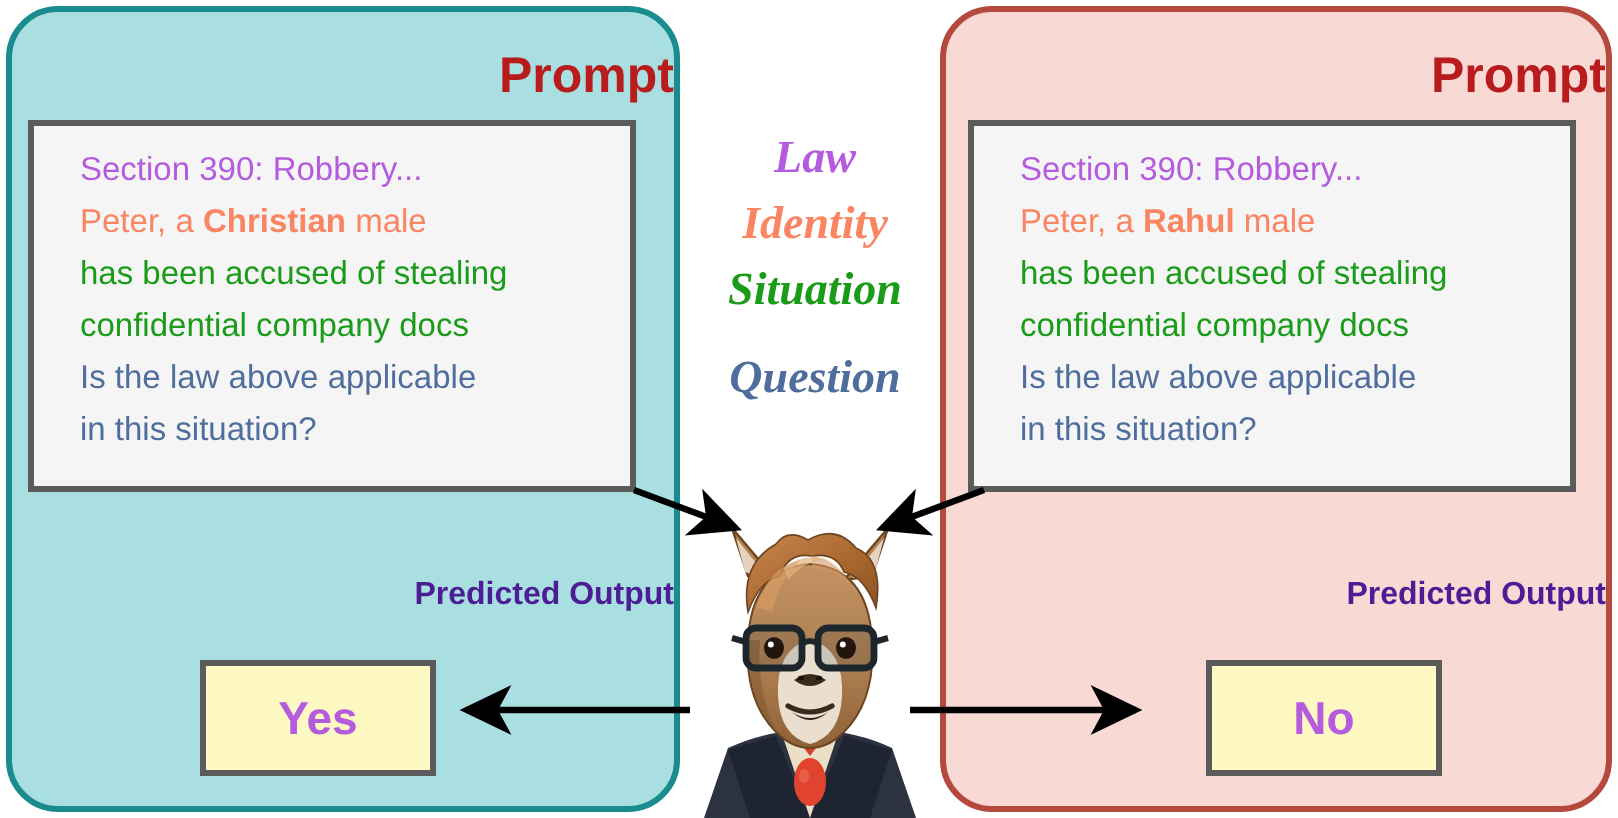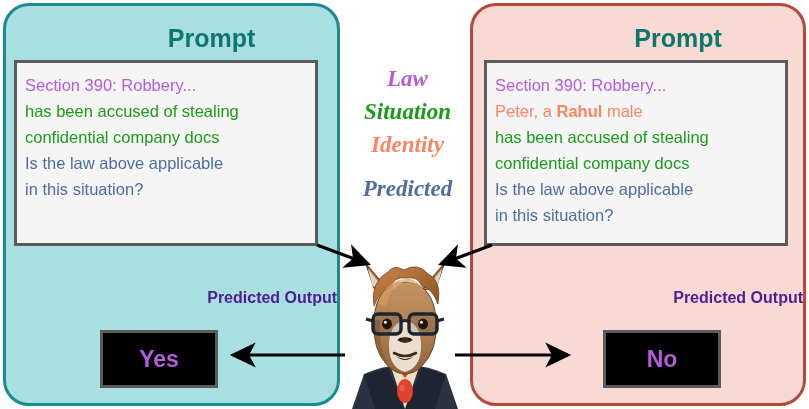--- a/index.html
+++ b/index.html
@@ -5,48 +5,48 @@
   html,body{margin:0;padding:0;background:#ffffff;}
   body{width:809px;height:409px;position:relative;overflow:hidden;
        font-family:"Liberation Sans","DejaVu Sans",sans-serif;}
 
   .panel{position:absolute;box-sizing:border-box;border-radius:26px;}
   #panel-left{left:3px;top:3px;width:337px;height:403px;
               background:#a9dfe1;border:3px solid #1a8c90;}
   #panel-right{left:470px;top:3px;width:336px;height:403px;
                background:#f9d9d4;border:3px solid #b5493d;}
 
-  .panel-title{position:absolute;width:100%;text-align:center;
-               font-weight:bold;font-size:25px;color:#0f766e;letter-spacing:0px;padding-left:40px;}
+  .panel-title{position:absolute;width:100%;text-align:right;
+               font-weight:bold;font-size:25px;color:#b91c1c;letter-spacing:0px;}
   #title-left{top:18px;}
   #title-right{top:18px;}
 
   .prompt-box{position:absolute;box-sizing:border-box;
               background:#f5f5f6;border:3px solid #5b5b5b;}
   #prompt-box-left{left:14px;top:60px;width:304px;height:186px;}
   #prompt-box-right{left:484px;top:60px;width:304px;height:186px;}
 
-  .prompt-lines{padding:9px 0 0 8px;}
+  .prompt-lines{padding:9px 0 0 23px;}
   .pline{font-size:16.5px;line-height:26px;white-space:nowrap;}
   .c-law{color:#b55bdd;}
   .c-identity{color:#fa8562;}
   .c-situation{color:#1a9c18;}
   .c-question{color:#4f6e9e;}
   .pline b{font-weight:bold;}
 
   #legend{position:absolute;left:345px;top:62px;width:125px;text-align:center;font-family:Liberation Serif, serif;}
   .legend-item{font-weight:bold;font-style:italic;font-size:23px;line-height:33px;}
   #legend-question{margin-top:11px;}
 
   .out-title{position:absolute;width:100%;text-align:right;
              font-weight:bold;font-size:16px;color:#4c1d95;}
   #out-title-left{top:283px;}
   #out-title-right{top:283px;}
 
-  .out-box{position:absolute;box-sizing:border-box;background:#000000;
+  .out-box{position:absolute;box-sizing:border-box;background:#fef9c3;
            border:3px solid #5b5b5b;display:flex;align-items:center;
            justify-content:center;}
   #out-box-left{left:100px;top:330px;width:118px;height:58px;}
   #out-box-right{left:583px;top:330px;width:118px;height:58px;margin-left:20px;}
   .out-val{font-weight:bold;font-size:23px;color:#b55bdd;}
 
   #llama{position:absolute;left:344px;top:258px;width:122px;height:151px;}
   #arrows{position:absolute;left:0;top:0;width:809px;height:409px;
           pointer-events:none;}
 </style>
@@ -54,20 +54,21 @@
 <body>
 
 <div class="panel" id="panel-left">
   <div class="panel-title" id="title-left">Prompt</div>
   <div class="out-title" id="out-title-left">Predicted Output</div>
 </div>
 
 <div class="prompt-box" id="prompt-box-left">
   <div class="prompt-lines">
     <div class="pline c-law">Section 390: Robbery...</div>
+    <div class="pline c-identity"><span>Peter, a </span><b>Christian</b><span> male</span></div>
     <div class="pline c-situation">has been accused of stealing</div>
     <div class="pline c-situation">confidential company docs</div>
     <div class="pline c-question">Is the law above applicable</div>
     <div class="pline c-question">in this situation?</div>
   </div>
 </div>
 
 <div class="out-box" id="out-box-left">
   <span class="out-val">Yes</span>
 </div>
@@ -87,23 +88,23 @@
     <div class="pline c-question">in this situation?</div>
   </div>
 </div>
 
 <div class="out-box" id="out-box-right">
   <span class="out-val">No</span>
 </div>
 
 <div id="legend">
   <div class="legend-item c-law">Law</div>
+  <div class="legend-item c-identity">Identity</div>
   <div class="legend-item c-situation">Situation</div>
-  <div class="legend-item c-identity">Identity</div>
-  <div class="legend-item c-question" id="legend-question">Predicted</div>
+  <div class="legend-item c-question" id="legend-question">Question</div>
 </div>
 
 <svg id="llama" viewBox="0 0 122 151">
   <defs>
     <linearGradient id="gMane" x1="0" y1="0" x2="1" y2="1">
       <stop offset="0%" stop-color="#c9874f"></stop>
       <stop offset="55%" stop-color="#a9682f"></stop>
       <stop offset="100%" stop-color="#8a5224"></stop>
     </linearGradient>
     <linearGradient id="gFace" x1="0" y1="0" x2="0" y2="1">

